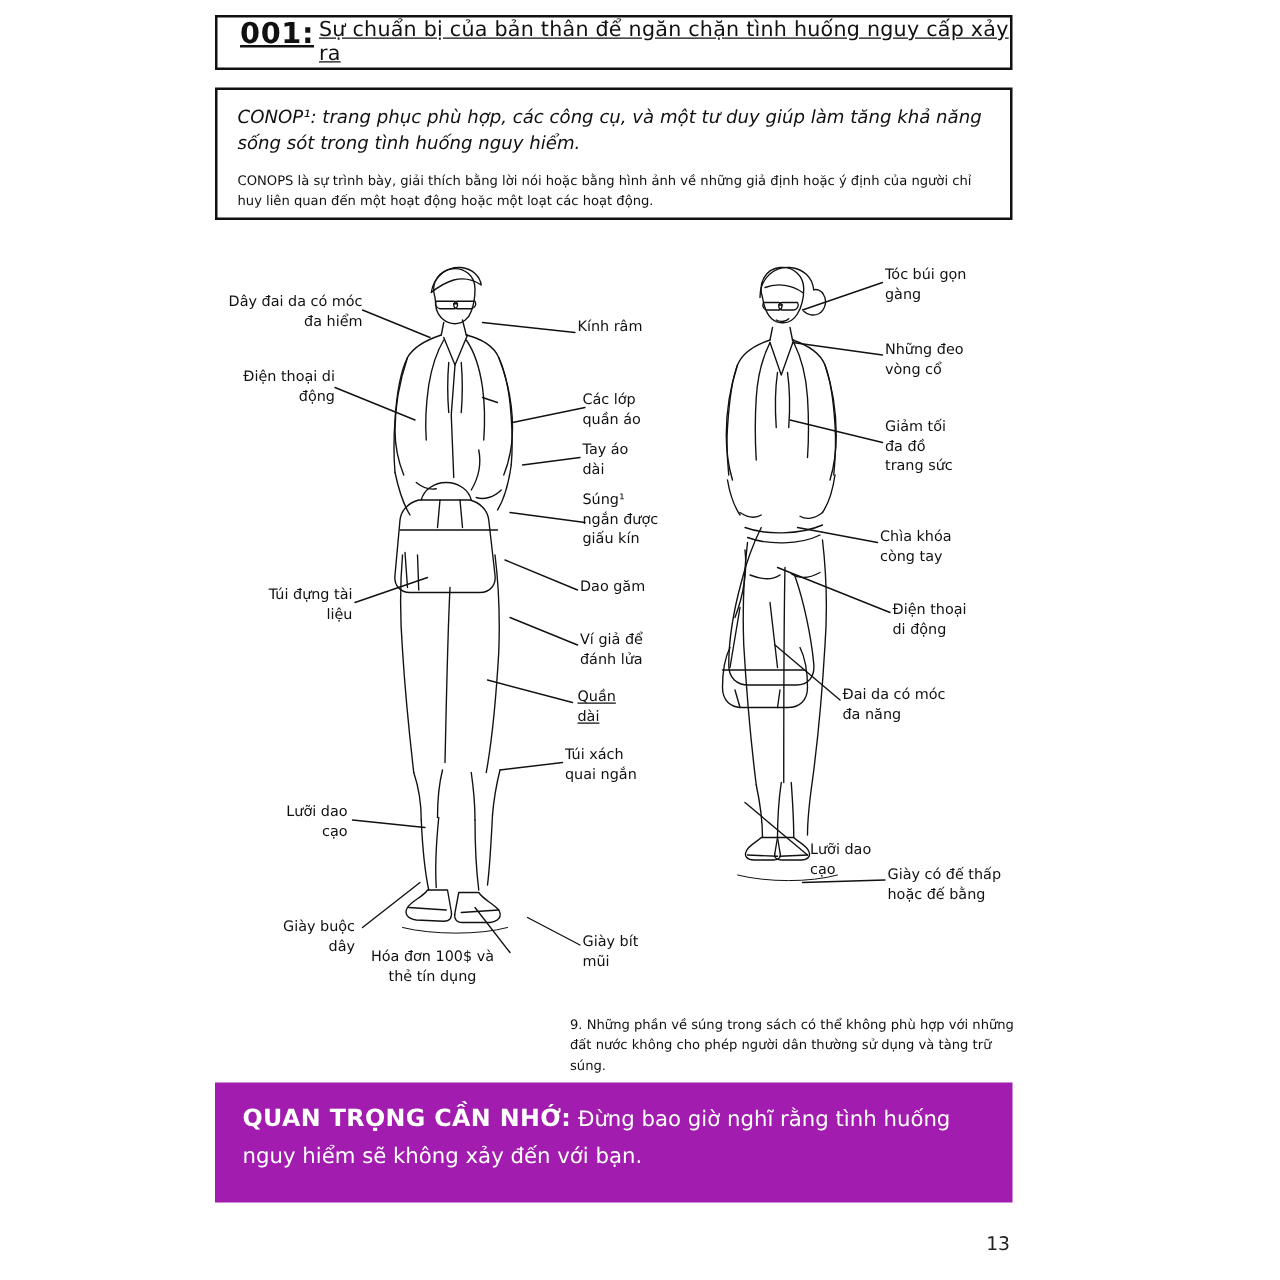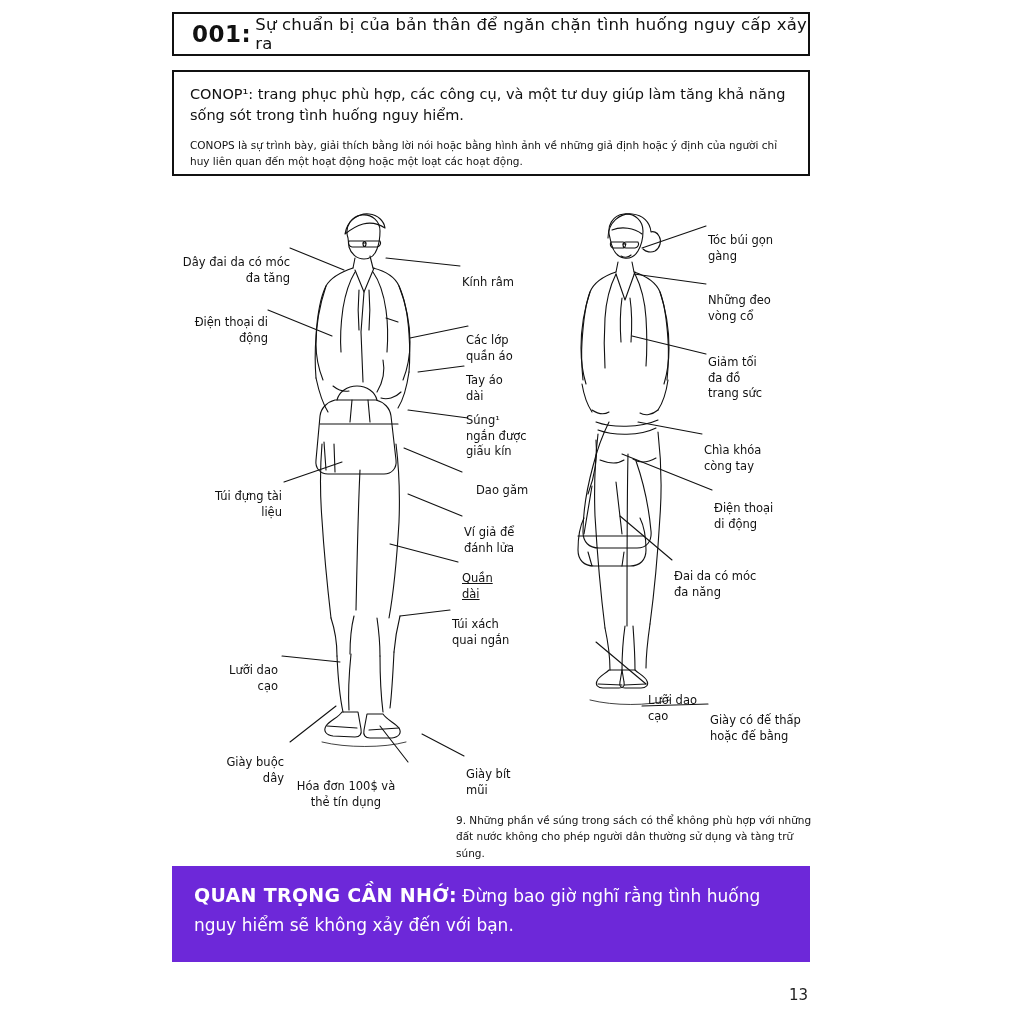--- a/index.html
+++ b/index.html
@@ -25,22 +25,23 @@
   
   .title-box {
     position: absolute;
     left: 172px;
     top: 12px;
     width: 638px;
     height: 44px;
     border: 2px solid #111;
     box-sizing: border-box;
     display: flex;
-    align-items: center;
+    align-items: flex-start;
     padding-left: 18px;
+    text-decoration: underline;
   }
   .title-num {
     font-family: "DejaVu Sans", sans-serif;
     font-weight: bold;
     font-size: 23px;
     letter-spacing: 0.5px;
     margin-right: 4px;
   }
   .title-text {
     font-size: 16.5px;
@@ -54,20 +55,21 @@
     top: 70px;
     width: 638px;
     height: 106px;
     border: 2px solid #111;
     box-sizing: border-box;
     padding: 12px 16px 8px 16px;
   }
   .conop-main {
     font-size: 14.5px;
     line-height: 1.45;
+    font-style: italic;
   }
   .conop-sub {
     margin-top: 12px;
     font-size: 10.5px;
     line-height: 1.5;
   }
 
   
   .figure {
     position: absolute;
@@ -78,21 +80,20 @@
   }
   .figure svg { display:block; }
 
   .labels { position:absolute; left:0; top:0; width:638px; height:620px; }
   .lbl {
     position: absolute;
     font-size: 11.5px;
     line-height: 1.35;
     color: #111;
     white-space: pre-line;
-    margin-top: 21px;
   }
   .lbl.r { text-align: right; }
   .lbl.c { text-align: center; }
 
   
   .footnote {
     position: absolute;
     left: 456px;
     top: 812px;
     width: 356px;
@@ -100,21 +101,21 @@
     line-height: 1.55;
   }
 
   
   .important {
     position: absolute;
     left: 172px;
     top: 866px;
     width: 638px;
     height: 96px;
-    background: #6d28d9;
+    background: #a21caf;
     color: #ffffff;
     box-sizing: border-box;
     padding: 16px 22px;
   }
   .imp-strong {
     font-weight: bold;
     font-size: 19px;
     letter-spacing: 0.3px;
   }
   .imp-text {
@@ -295,32 +296,32 @@
         <path d="M444,296 l6,52"></path>
         <path d="M416,366 l4,14"></path>
         <path d="M452,366 l-2,14"></path>
         <path d="M424,254 c2,18 -2,38 -8,54" stroke-dasharray="0"></path>
 
       </g>
     </svg>
 
     <div class="labels">
       <div class="lbl r" style="left:10px; top:48px; width:108px;">Dây đai da có móc
-đa tăng</div>
+đa hiểm</div>
       <div class="lbl r" style="left:0px;  top:108px; width:96px;">Điện thoại di
 động</div>
       <div class="lbl" style="left:290px;top:68px;  width:90px;">Kính râm</div>
       <div class="lbl" style="left:294px;top:126px; width:70px;">Các lớp
 quần áo</div>
       <div class="lbl" style="left:294px;top:166px; width:60px;">Tay áo
 dài</div>
       <div class="lbl" style="left:294px;top:206px; width:76px;">Súng¹
 ngắn được
 giấu kín</div>
-      <div class="lbl" style="left:304px;top:276px; width:84px;">Dao găm</div>
+      <div class="lbl" style="left:292px;top:276px; width:84px;">Dao găm</div>
       <div class="lbl r" style="left:0px;  top:282px; width:110px;">Túi đựng tài
 liệu</div>
       <div class="lbl" style="left:292px;top:318px; width:80px;">Ví giả để
 đánh lửa</div>
       <div class="lbl" style="left:290px;top:364px; width:64px;text-decoration:underline;">Quần
 dài</div>
       <div class="lbl" style="left:280px;top:410px; width:80px;">Túi xách
 quai ngắn</div>
       <div class="lbl r" style="left:0px;  top:456px; width:106px;">Lưỡi dao
 cạo</div>

